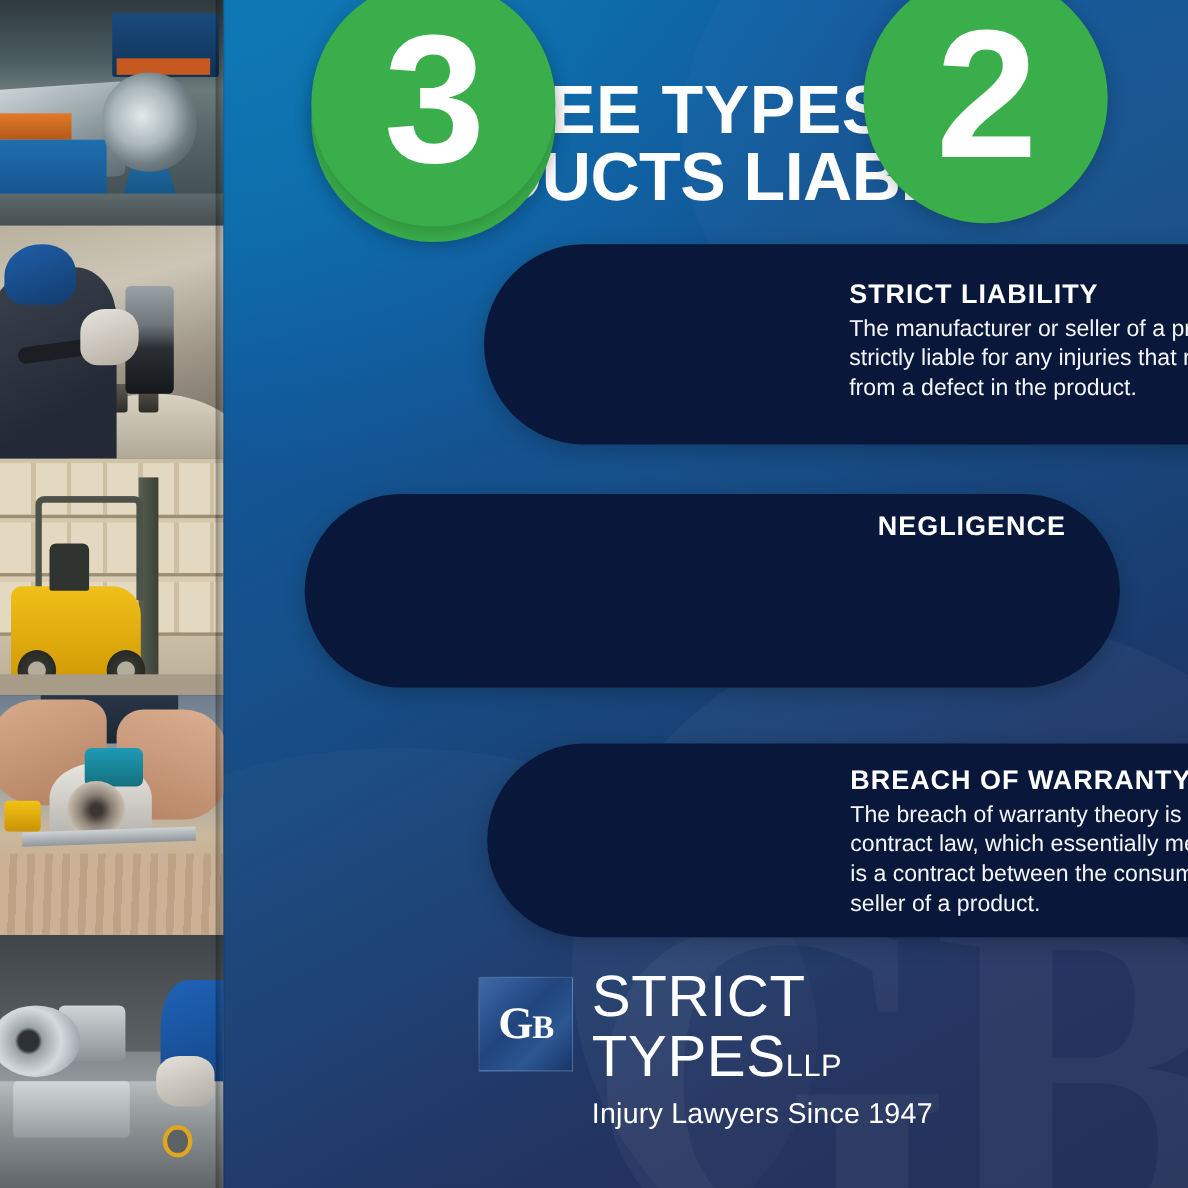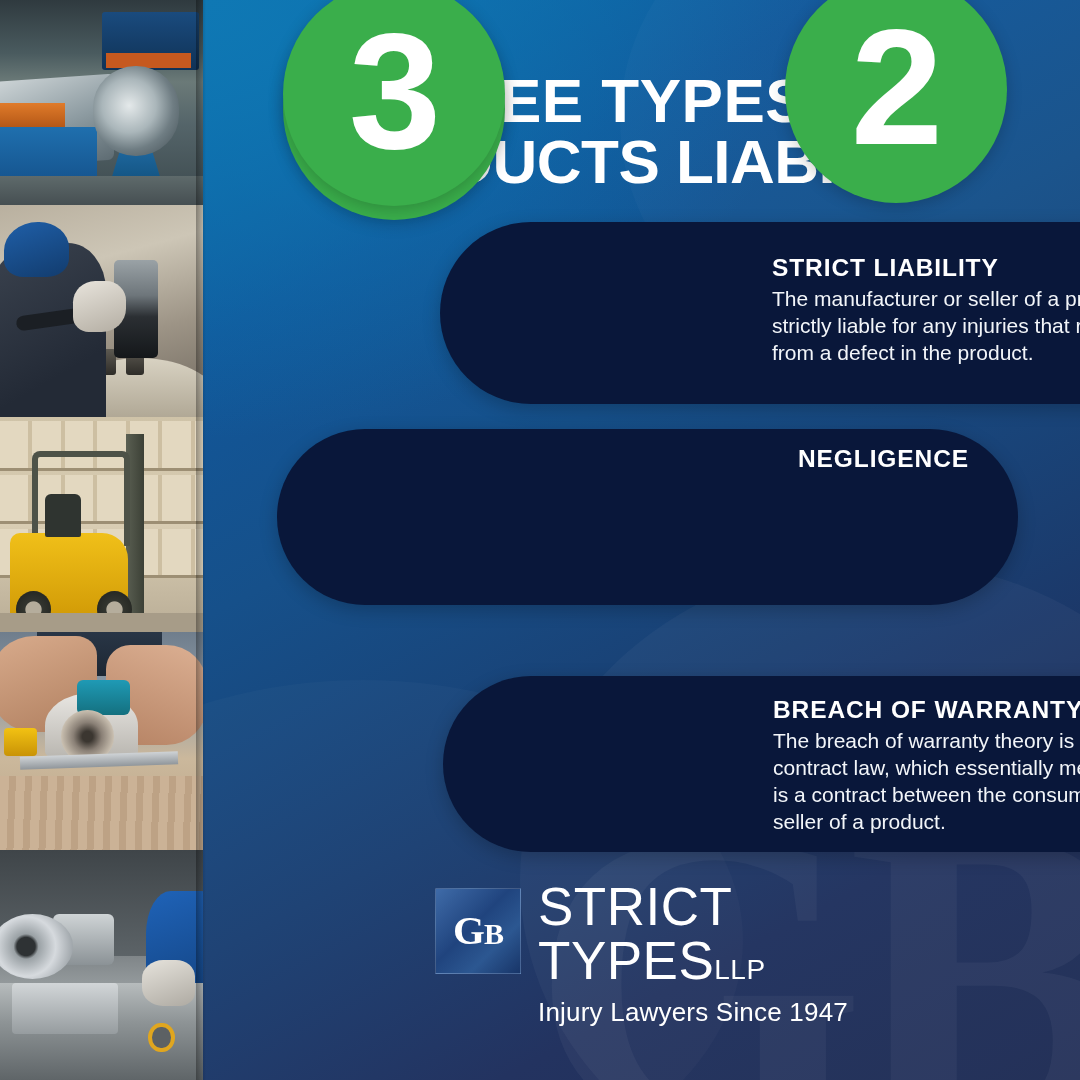--- a/index.html
+++ b/index.html
@@ -192,21 +192,21 @@
     font-size:166px;letter-spacing:-2px;display:block;
     transform:translateY(-3px);
   }
 
   
   .i1-card{left:237px;top:222px;width:759px;height:182px;}
   .i1-txt{left:332px;top:32px;width:400px;}
   .i1-circle{left:80px;top:-2px;width:222px;height:222px;}
 
   
-  .i2-card{left:74px;top:429px;width:741px;height:176px;}
+  .i2-card{left:74px;top:449px;width:741px;height:176px;}
   .i2-txt{left:42px;top:16px;width:650px;text-align:right;}
   .i2-circle{left:582px;top:-24px;width:222px;height:227px;}
 
   
   .i3-card{left:240px;top:676px;width:761px;height:176px;}
   .i3-txt{left:330px;top:20px;width:420px;}
   .i3-circle{left:80px;top:-18px;width:222px;height:224px;}
 
   
   .logo{

